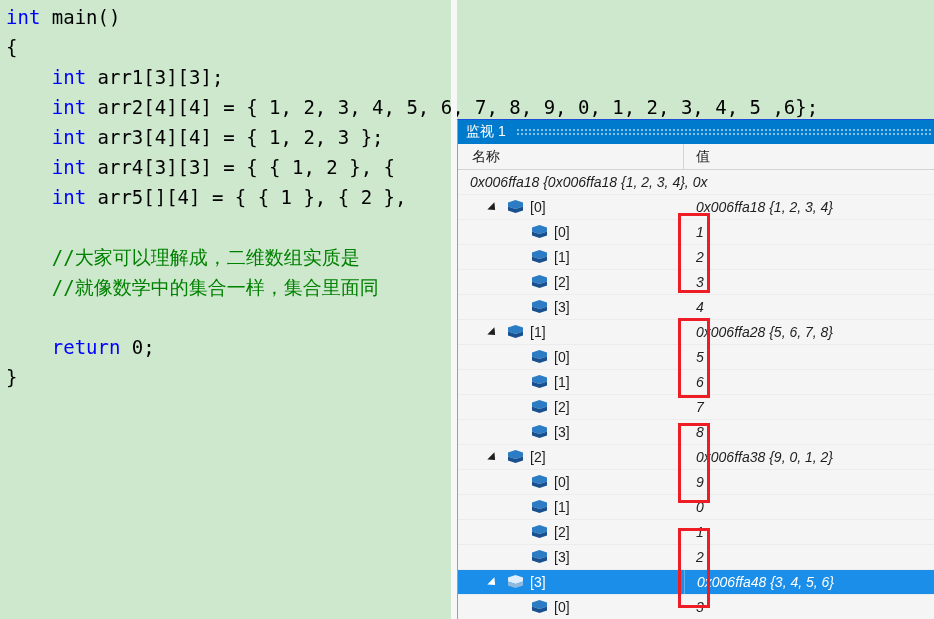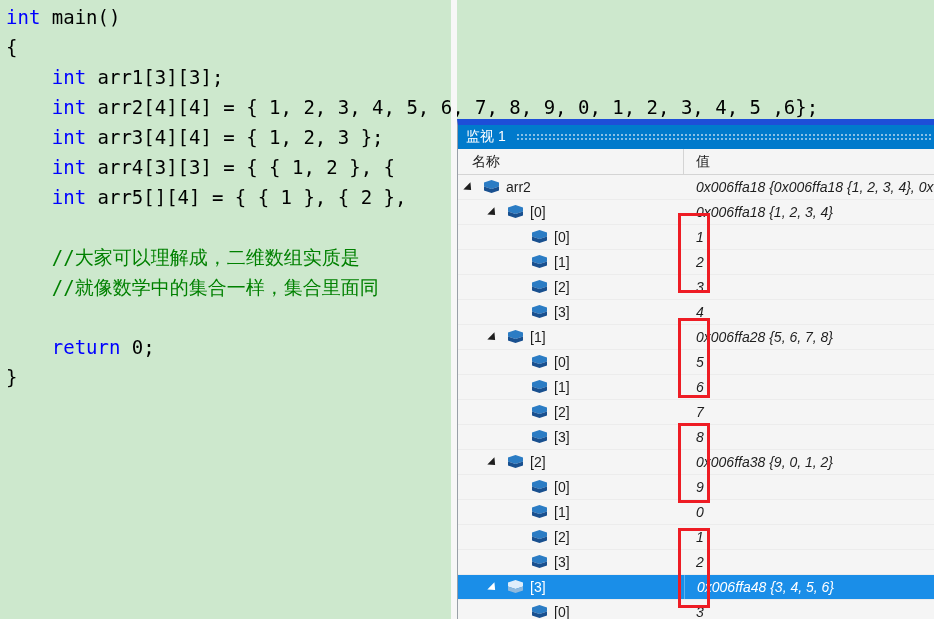--- a/index.html
+++ b/index.html
@@ -43,21 +43,21 @@
     background: #f7f7f7;
   }
 
   
   #watch {
     position: absolute;
     left: 457px; top: 119px;
     width: 477px; height: 500px;
     background: #f5f5f5;
     border-left: 1px solid #9aa0a8;
-    border-top: 6px solid #1d4ed8;
+    border-top: 1px solid #1d4ed8;
     overflow: hidden;
   }
   #watch-title {
     height: 24px;
     background: #007acc;
     color: #ffffff;
     font-size: 14px;
     display: flex;
     align-items: center;
     padding-left: 8px;
@@ -182,28 +182,20 @@
     <div id="watch-title">
       <span>监视 1</span>
       <span class="dots"></span>
     </div>
     <div id="watch-header">
       <div class="col-name">名称</div>
       <div class="col-value">值</div>
     </div>
     <div id="rows">
         <div class="row">
-          <div class="namecell">
-            <span class="exp" style="left: 8px;"></span>
-            <span class="vicon" style="left: 26px;">
-              <span class="top"></span>
-              <span class="bot"></span>
-            </span>
-            <span class="lbl" style="left: 48px;">arr2</span>
-          </div>
           <div class="valuecell">0x006ffa18 {0x006ffa18 {1, 2, 3, 4}, 0x</div>
         </div>
         <div class="row">
           <div class="namecell">
             <span class="exp" style="left: 32px;"></span>
             <span class="vicon" style="left: 50px;">
               <span class="top"></span>
               <span class="bot"></span>
             </span>
             <span class="lbl" style="left: 72px;">[0]</span>

